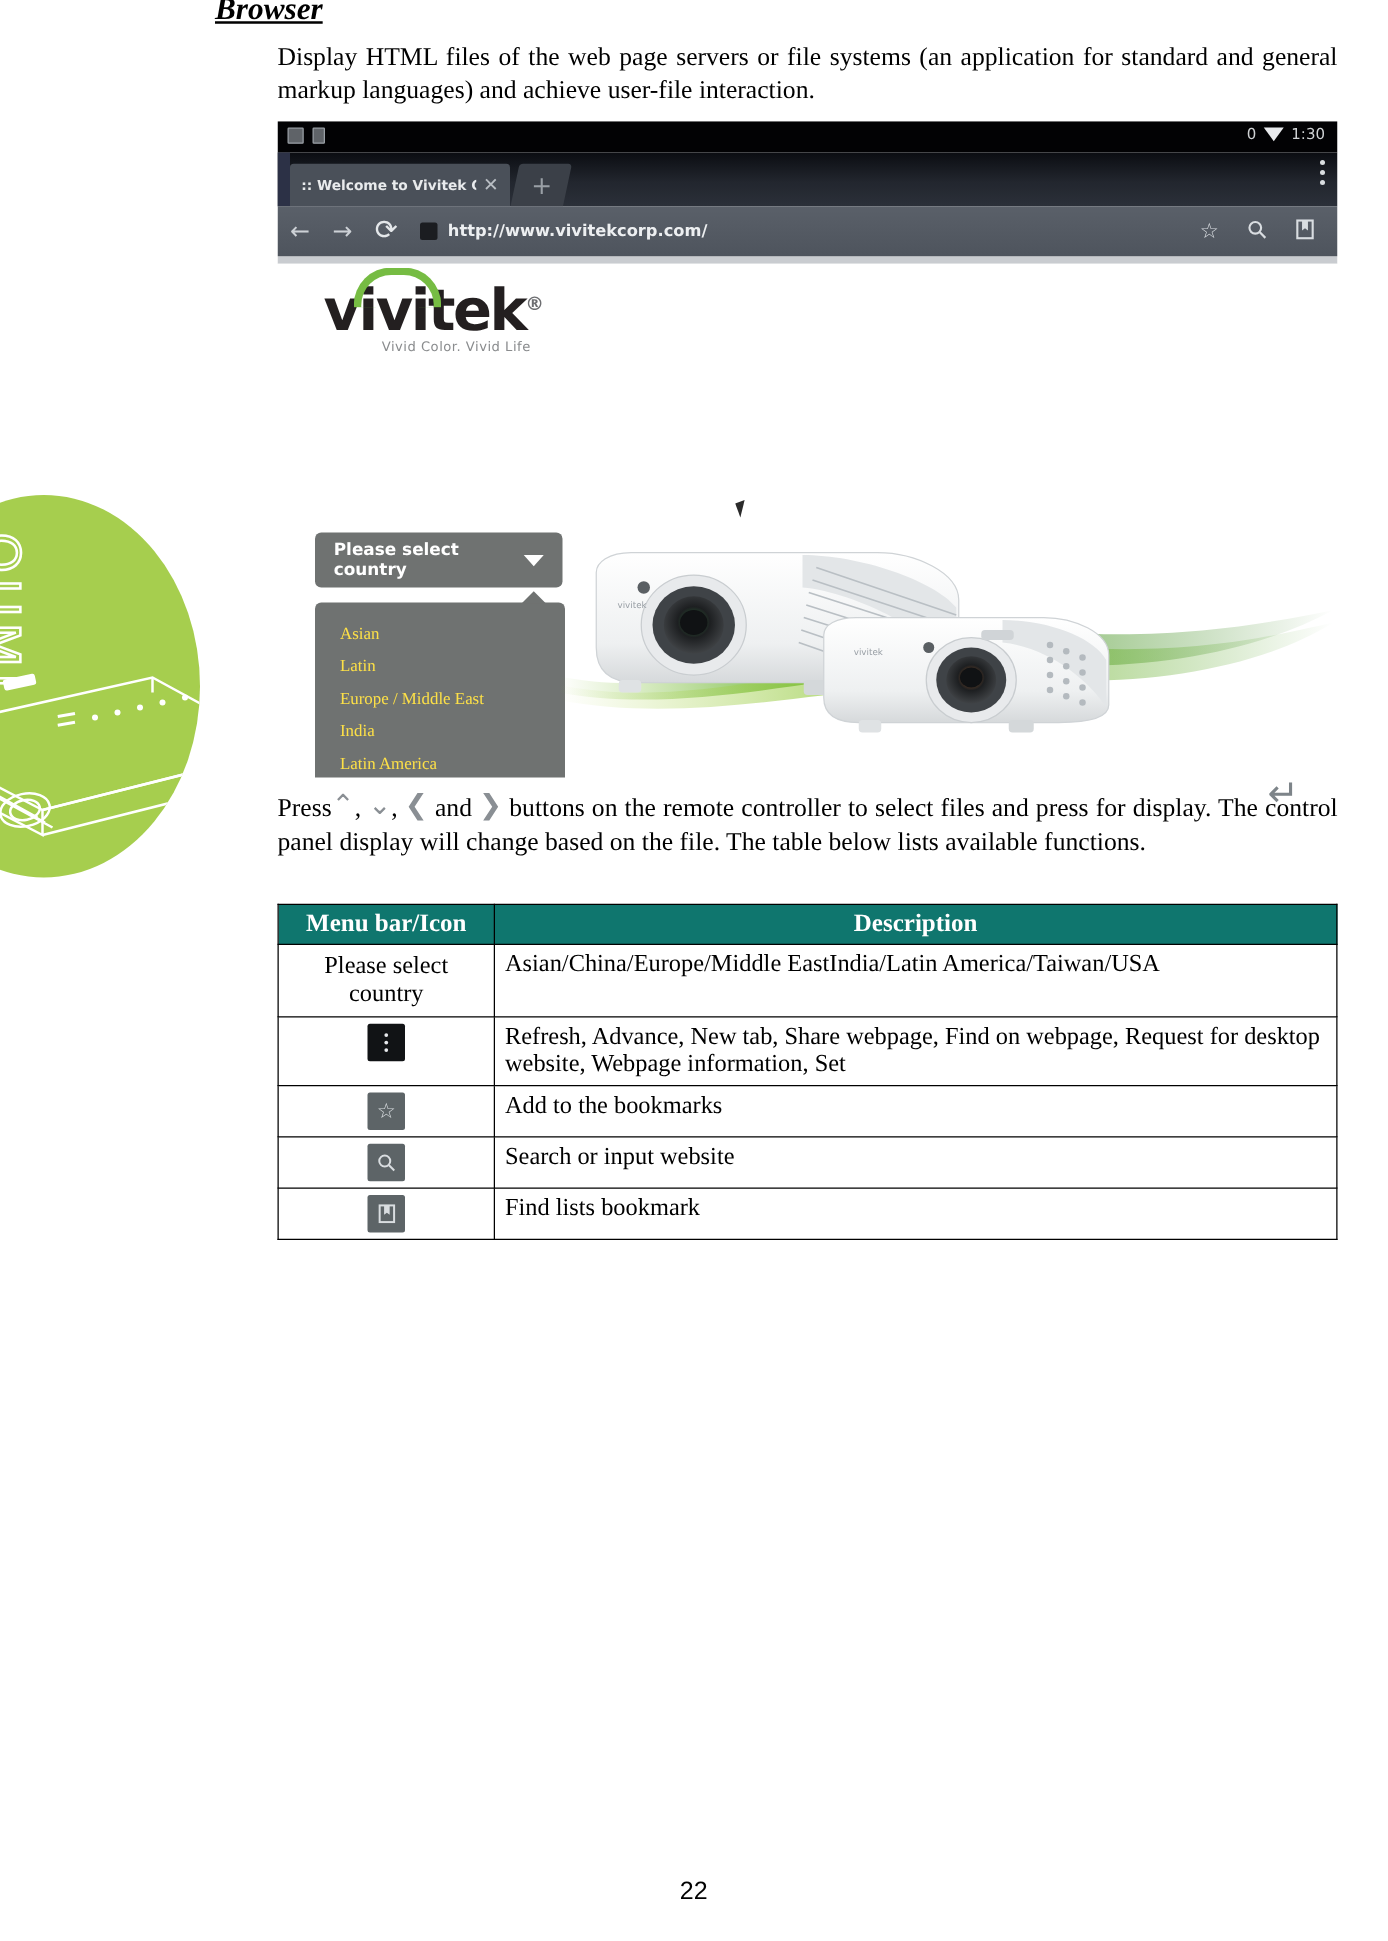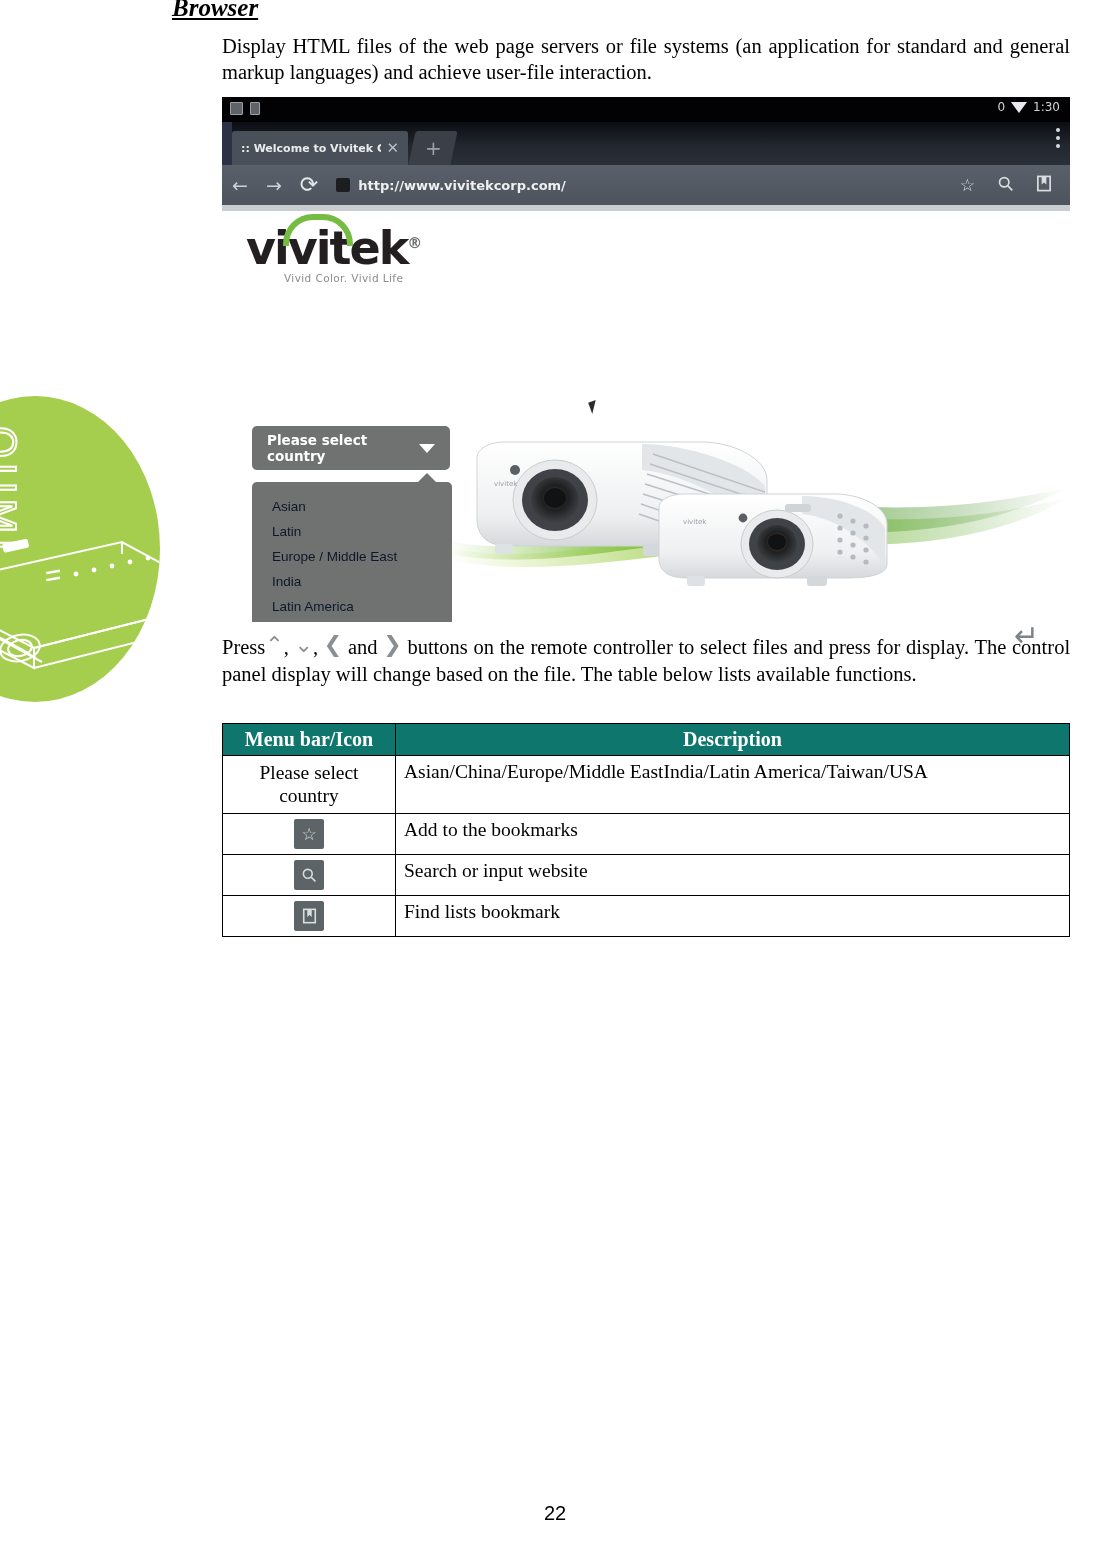--- a/index.html
+++ b/index.html
@@ -242,20 +242,21 @@
   .page-body {
     position: relative;
     height: 411px;
     background: #ffffff;
   }
   .viv-logo {
     position: absolute;
     left: 24px;
     top: 14px;
     width: 200px;
+    text-align: center;
   }
   .viv-word {
     font-family: "DejaVu Sans", sans-serif;
     font-size: 46px;
     font-weight: bold;
     letter-spacing: -2px;
     color: #231f20;
     line-height: 1;
     position: relative;
   }
@@ -332,22 +333,22 @@
     content: "";
     position: absolute;
     left: 165px;
     top: -9px;
     width: 0; height: 0;
     border-left: 10px solid transparent;
     border-right: 10px solid transparent;
     border-bottom: 10px solid #6f7271;
   }
   .country-item {
-    color: #0f172a;
-    font-family: Liberation Sans, sans-serif;
+    color: #fde047;
+    font-family: Liberation Serif, serif;
     font-size: 13.5px;
     padding: 5px 0 5px 20px;
   }
 
   .proj-img {
     position: absolute;
     left: 225px;
     top: 225px;
     width: 620px;
     height: 185px;
@@ -675,20 +676,32 @@
   <thead>
     <tr>
       <th class="col-icon">Menu bar/Icon</th>
       <th>Description</th>
     </tr>
   </thead>
   <tbody>
     <tr>
       <td class="cell-txt-center">Please select country</td>
       <td>Asian/China/Europe/Middle EastIndia/Latin America/Taiwan/USA</td>
+    </tr>
+    <tr>
+      <td class="cell-icon-wrap">
+        <span class="ic-box ic-dots">
+          <span class="dot3">
+              <i></i>
+              <i></i>
+              <i></i>
+            </span>
+        </span>
+      </td>
+      <td>Refresh, Advance, New tab, Share webpage, Find on webpage, Request for desktop website, Webpage information, Set</td>
     </tr>
     <tr>
       <td class="cell-icon-wrap">
         <span class="ic-box ic-gray">
           <span class="glyph">☆</span>
         </span>
       </td>
       <td>Add to the bookmarks</td>
     </tr>
     <tr>

